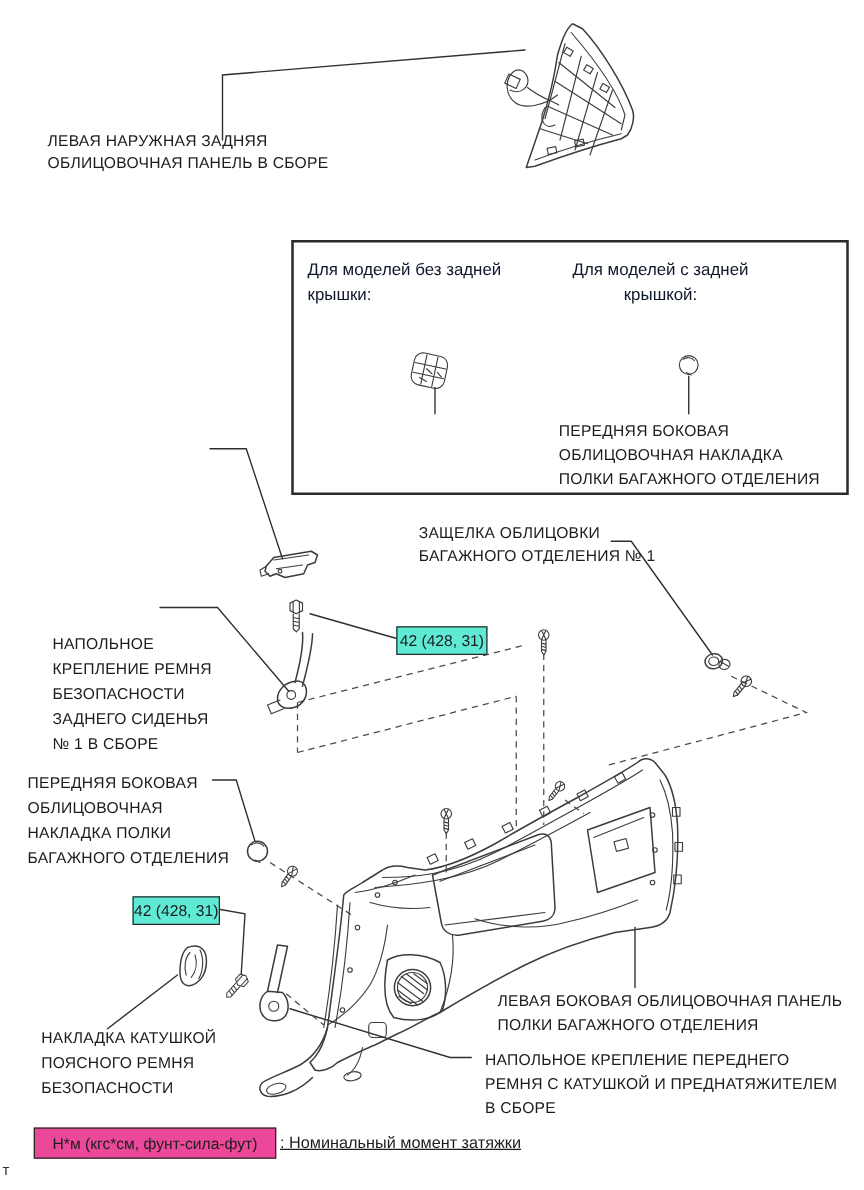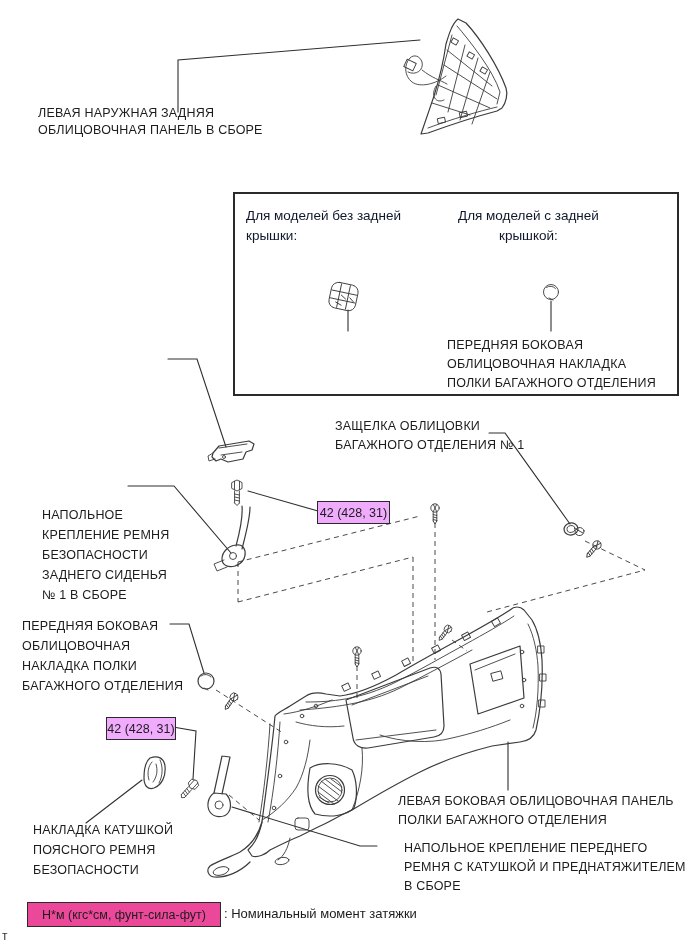--- a/index.html
+++ b/index.html
@@ -10,21 +10,21 @@
   .thin{stroke-width:0.9;}
   .ld{fill:none;stroke:#2f2f2f;stroke-width:1.1;stroke-linecap:round;}
   .dash{fill:none;stroke:#4a4a4a;stroke-width:1;stroke-dasharray:5 4;}
   .lbl{position:absolute;white-space:pre-line;font-size:12.5px;line-height:19px;
        letter-spacing:0.2px;color:#1c1c1e;}
   .lbl.tight{line-height:17px;}
   .lbl.wide{line-height:20px;}
   .heading{position:absolute;white-space:pre-line;font-size:13.5px;line-height:20px;color:#0f172a;}
   .frame{position:absolute;border:2px solid #2a2a2a;background:transparent;}
   .callout{position:absolute;border:1.5px solid #2a2a2a;display:flex;align-items:center;
-           justify-content:center;font-size:12.5px;background:#f0abfc;}
+           justify-content:center;font-size:12.5px;background:#5eead4;}
   .legendbox{position:absolute;border:1.5px solid #2a2a2a;display:flex;align-items:center;
            justify-content:center;font-size:12.5px;background:#ec4899;}
   .legendtext{position:absolute;font-size:13px;}
   .cornerchar{position:absolute;font-size:12px;color:#333;}
 </style>
 </head>
 <body>
 
 <div id="page">
 
@@ -216,24 +216,24 @@
 БАГАЖНОГО ОТДЕЛЕНИЯ № 1</div>
   <div class="lbl wide" style="left:22px;top:616px;">ПЕРЕДНЯЯ БОКОВАЯ
 ОБЛИЦОВОЧНАЯ
 НАКЛАДКА ПОЛКИ
 БАГАЖНОГО ОТДЕЛЕНИЯ</div>
   <div class="lbl wide" style="left:33px;top:820px;">НАКЛАДКА КАТУШКОЙ
 ПОЯСНОГО РЕМНЯ
 БЕЗОПАСНОСТИ</div>
   <div class="lbl" style="left:398px;top:792px;">ЛЕВАЯ БОКОВАЯ ОБЛИЦОВОЧНАЯ ПАНЕЛЬ
 ПОЛКИ БАГАЖНОГО ОТДЕЛЕНИЯ</div>
-  <div class="lbl" style="left:404px;top:839px;">НАПОЛЬНОЕ КРЕПЛЕНИЕ ПЕРЕДНЕГО
+  <div class="lbl" style="left:388px;top:839px;">НАПОЛЬНОЕ КРЕПЛЕНИЕ ПЕРЕДНЕГО
 РЕМНЯ С КАТУШКОЙ И ПРЕДНАТЯЖИТЕЛЕМ
 В СБОРЕ</div>
 
   <div class="callout" style="left:317px;top:501px;width:71px;height:21px;">42 (428, 31)</div>
   <div class="callout" style="left:106px;top:717px;width:68px;height:21px;">42 (428, 31)</div>
 
   <div class="legendbox" style="left:27px;top:902px;width:192px;height:23px;">Н*м (кгс*см, фунт-сила-фут)</div>
-  <div class="legendtext" style="left:224px;top:906px;">: Номинальный момент затяжки</div>
+  <div class="legendtext" style="left:224px;top:906px;text-decoration:underline;">: Номинальный момент затяжки</div>
 
   <div class="cornerchar" style="left:2px;top:929px;">т</div>
 </div>
 
 </body></html>

